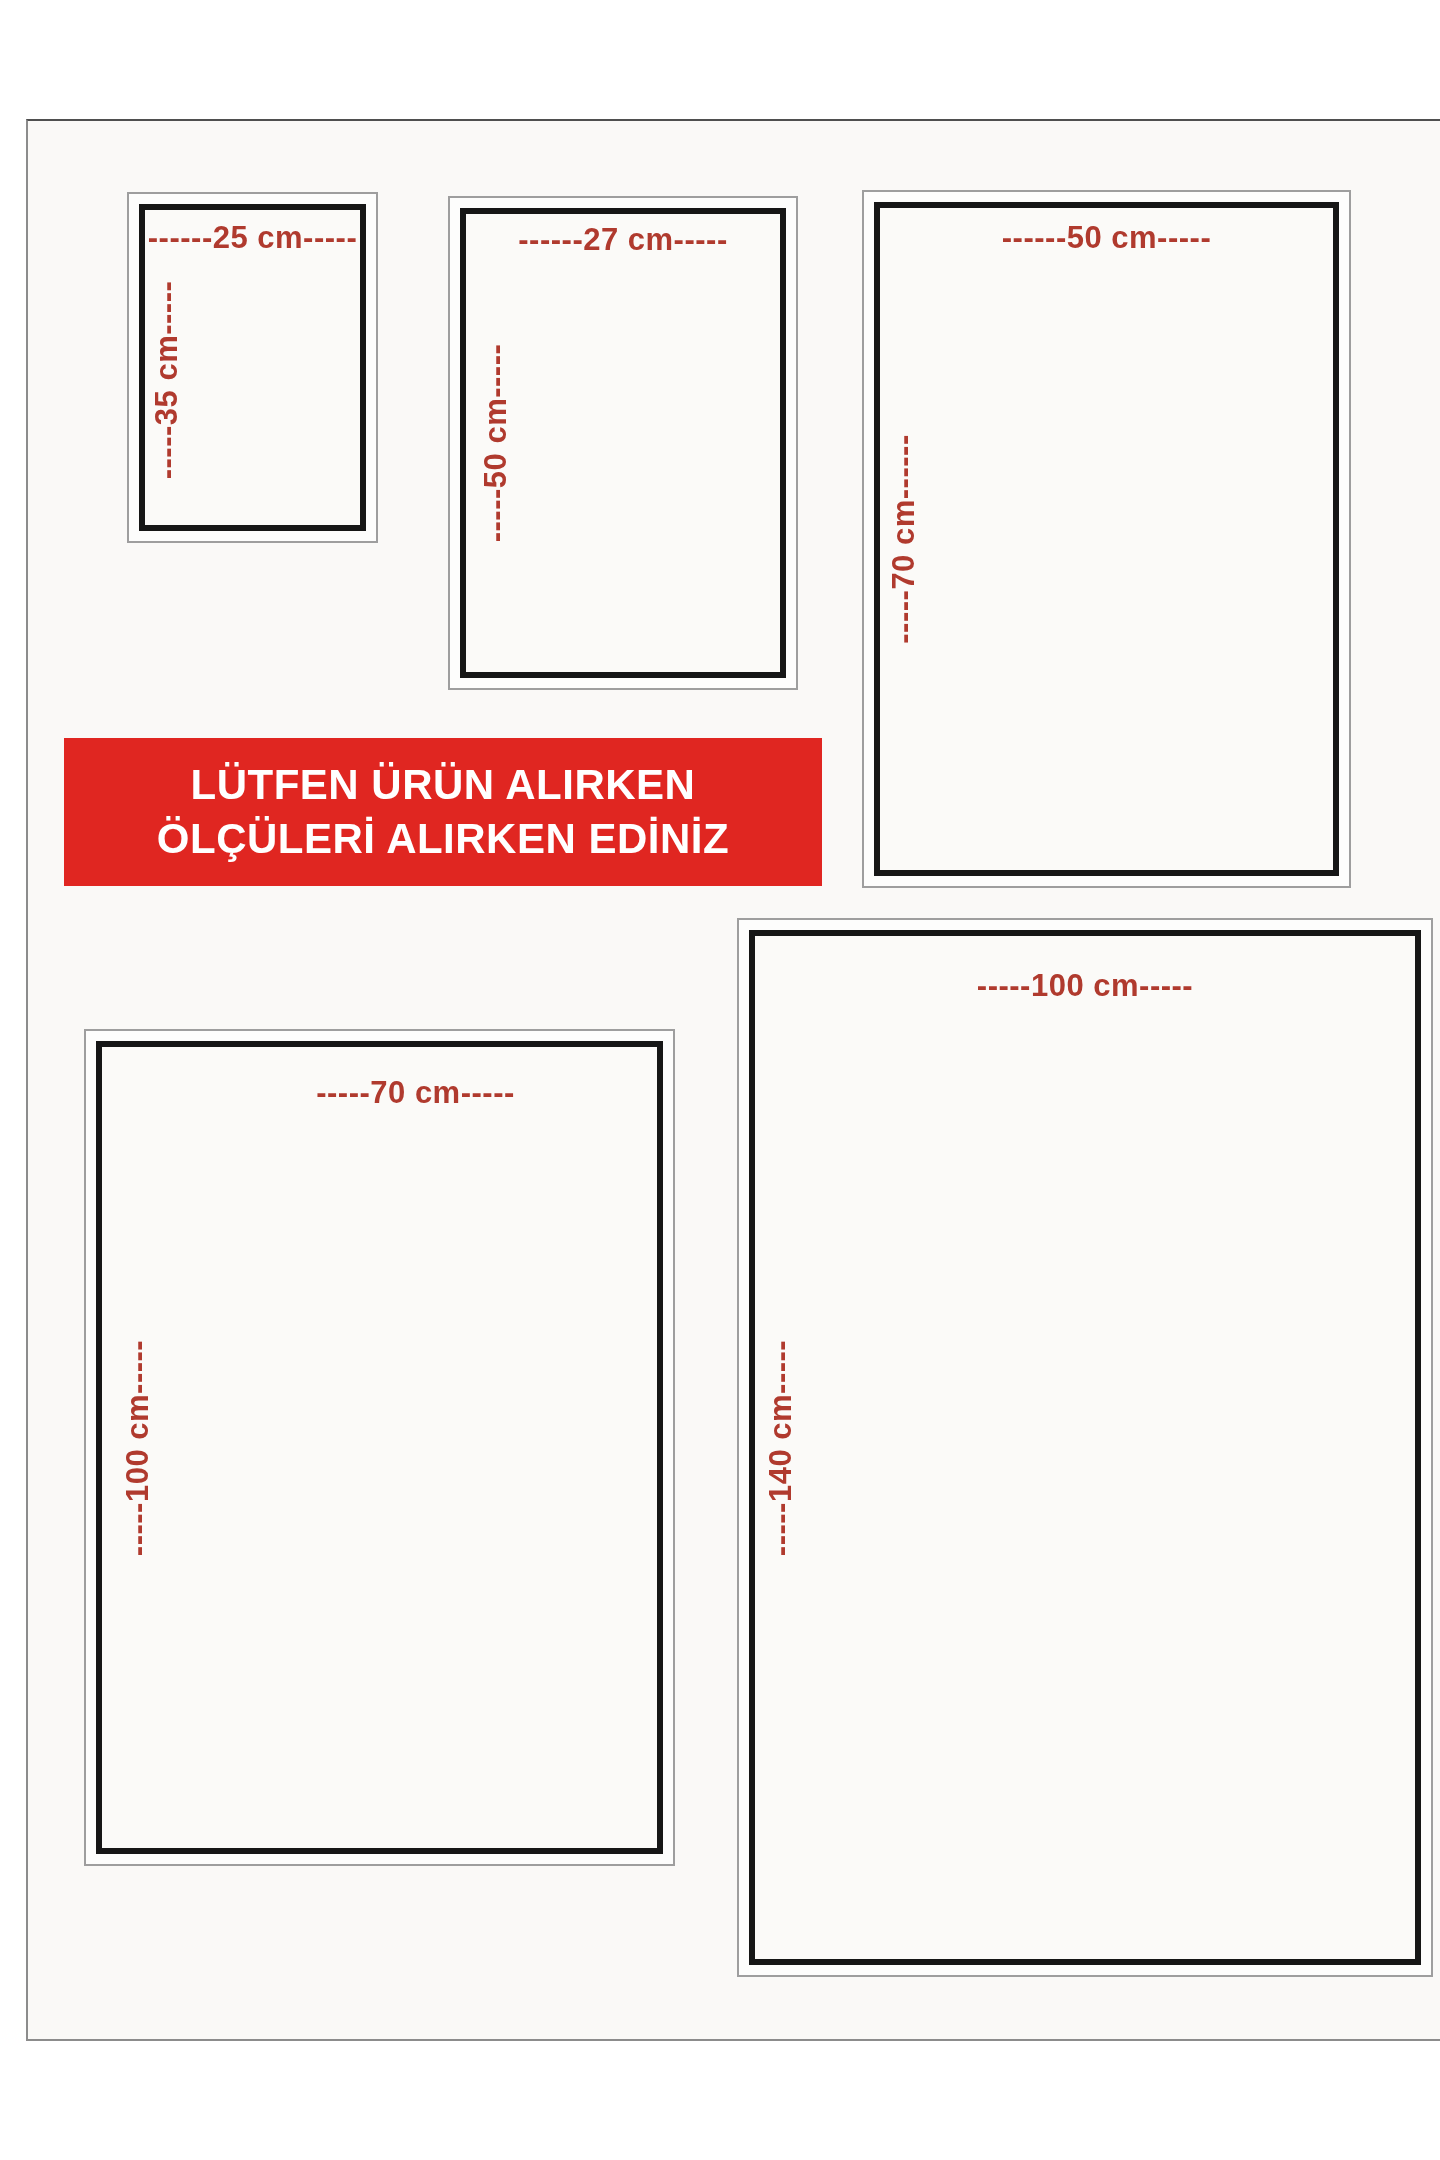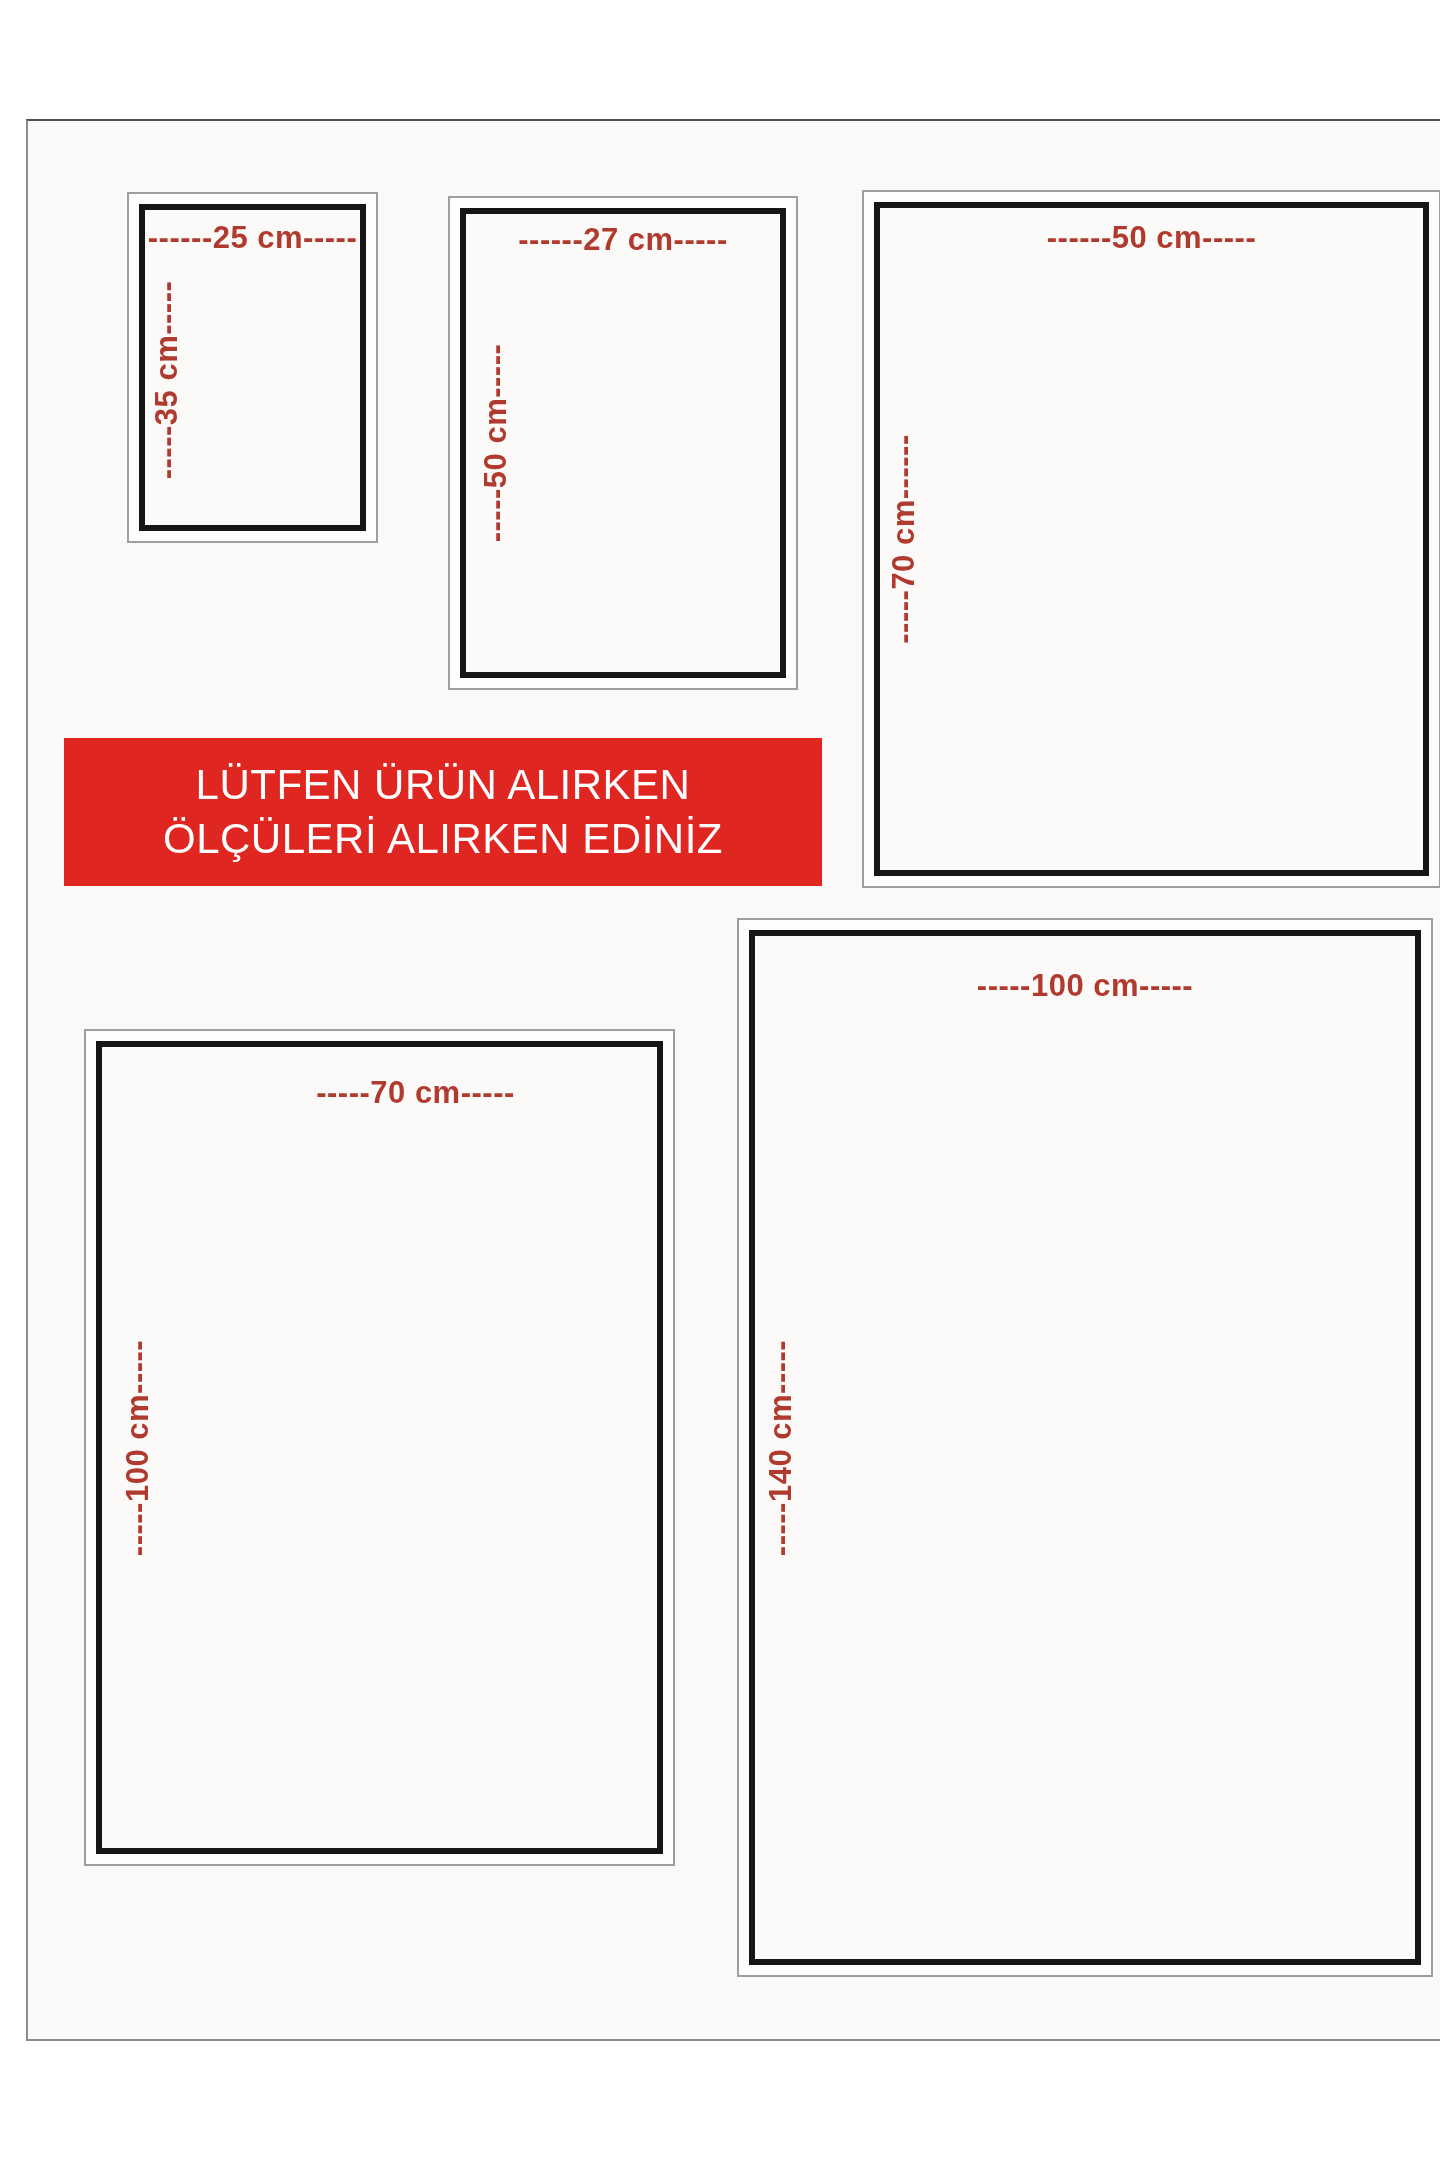--- a/index.html
+++ b/index.html
@@ -70,21 +70,21 @@
     top: 738px;
     width: 758px;
     height: 148px;
     background: #e02621;
     color: #ffffff;
     display: flex;
     flex-direction: column;
     justify-content: center;
     align-items: center;
     text-align: center;
-    font-weight: normal;
+    font-weight: bold;
     font-size: 42px;
     line-height: 1.28;
     letter-spacing: 0.5px;
   }
 </style>
 </head>
 <body>
 
 <div id="canvas">
 
@@ -97,21 +97,21 @@
     </div>
   </div>
 
   <div class="size-box" style="left:423px; top:196px; width:350px; height:494px;">
     <div class="inner">
       <div class="w-label" style="top:8px;">------27 cm-----</div>
       <div class="h-label" style="left:30px; top:50%;">-----50 cm-----</div>
     </div>
   </div>
 
-  <div class="size-box" style="left:837px; top:190px; width:579px; height:698px;">
+  <div class="size-box" style="left:837px; top:190px; width:489px; height:698px;">
     <div class="inner">
       <div class="w-label" style="top:12px;">------50 cm-----</div>
       <div class="h-label" style="left:24px; top:50%;">-----70 cm------</div>
     </div>
   </div>
 
   <div class="warning-banner">
     <div>LÜTFEN ÜRÜN ALIRKEN</div>
     <div>ÖLÇÜLERİ ALIRKEN EDİNİZ</div>
   </div>

